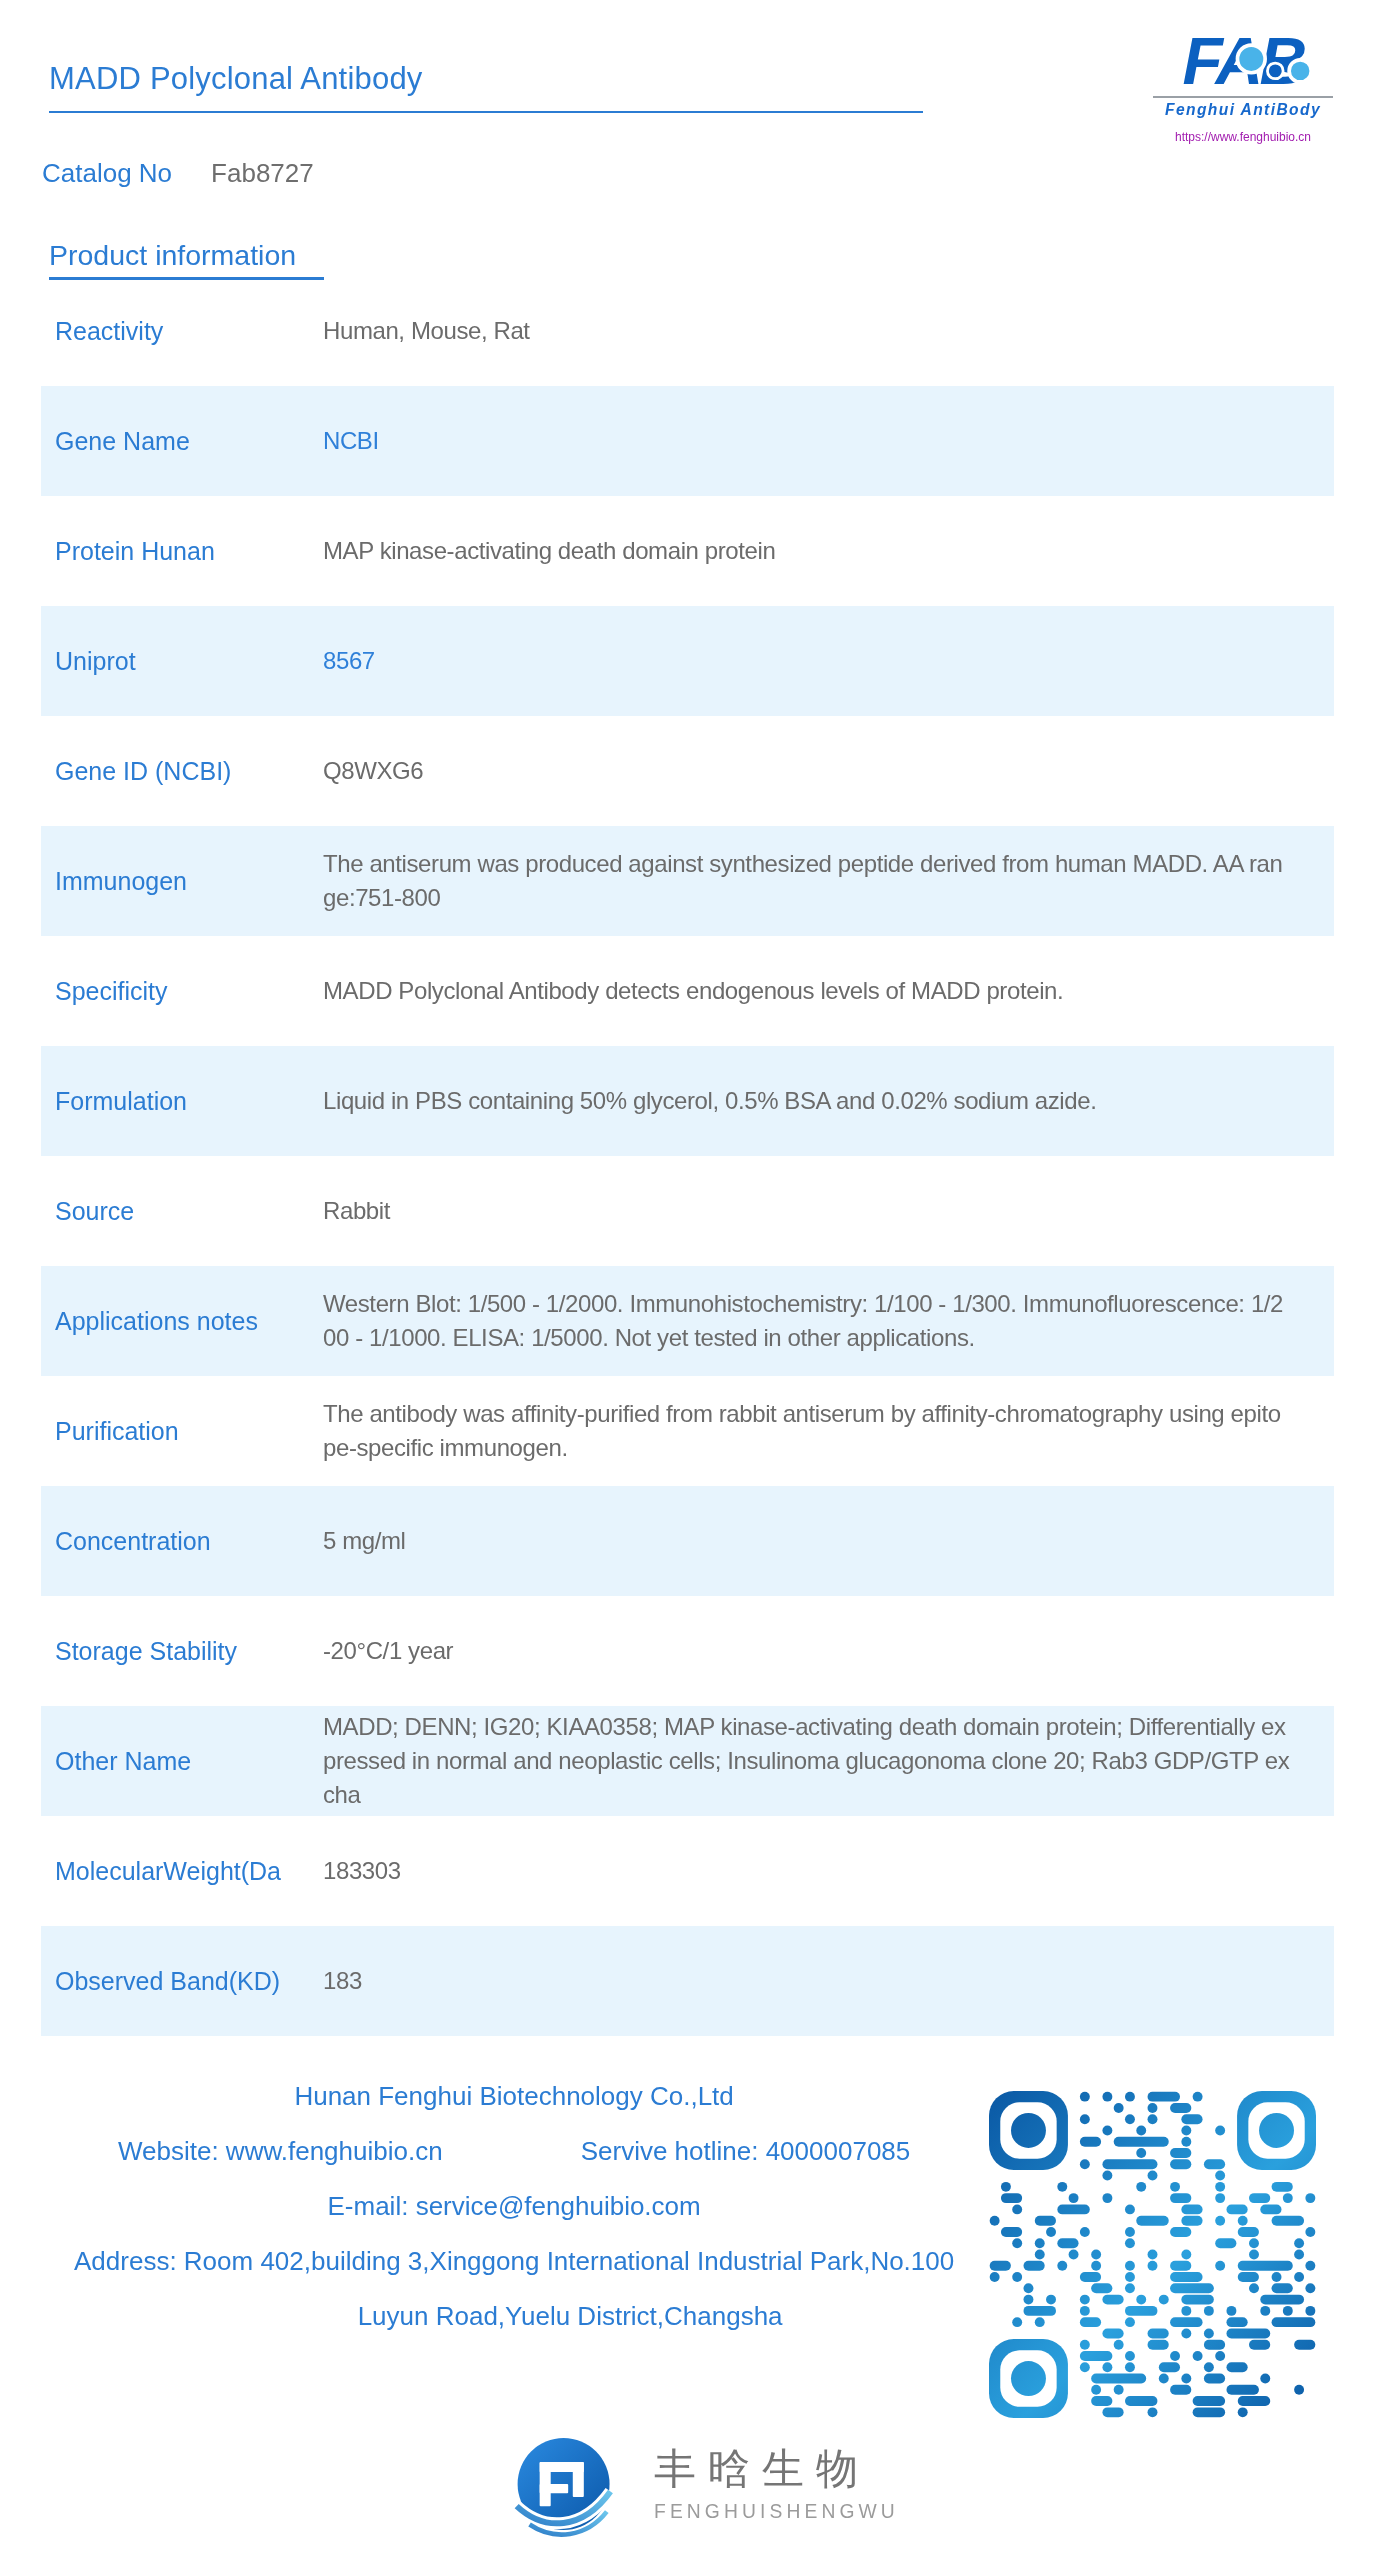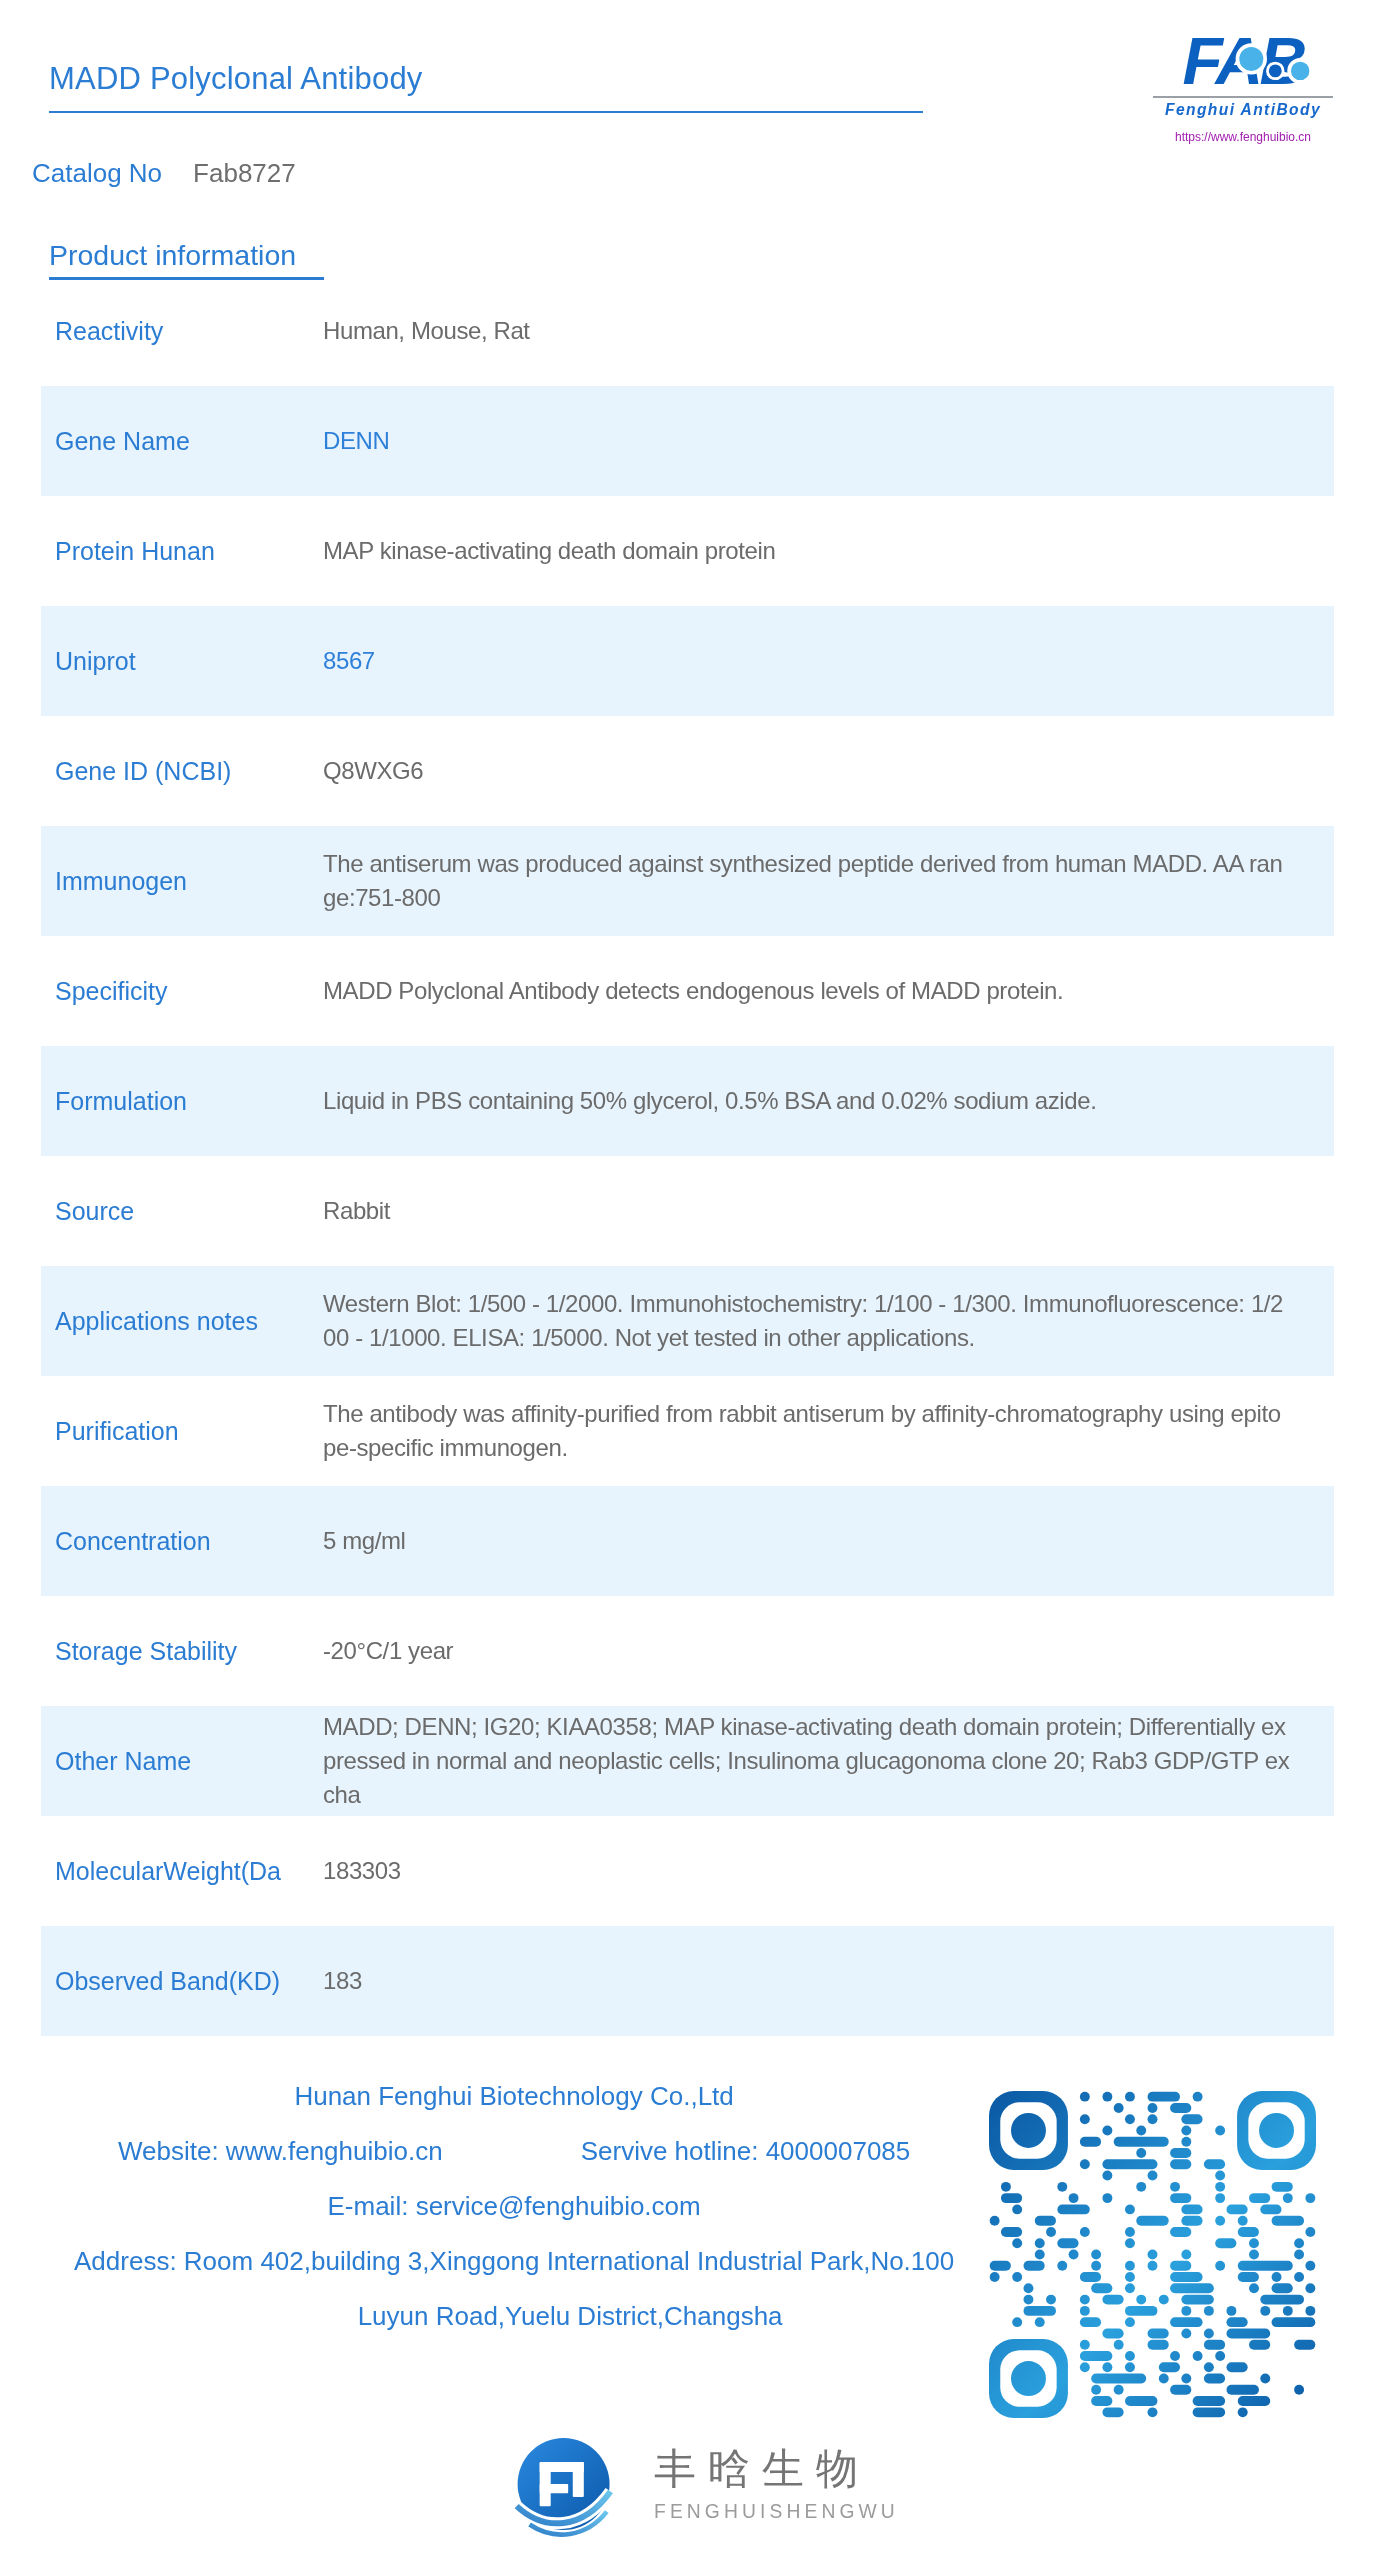--- a/index.html
+++ b/index.html
@@ -2,21 +2,21 @@
 <html style="font-size:14.7px"><head>
 <meta charset="utf-8">
 <style>
   html,body{margin:0;padding:0;background:#fff;}
   .page{position:relative;width:1348px;height:2576px;background:#ffffff;overflow:hidden;
         font-family:"Liberation Sans", sans-serif;color:#666;}
 
   
   .title{position:absolute;left:49px;top:61px;font-size:31px;color:#2b7cd3;letter-spacing:0.2px;}
   .title-rule{position:absolute;left:49px;top:111px;width:874px;height:1.8px;background:#2b7cd3;}
-  .catalog{position:absolute;left:32px;top:158px;font-size:26px;display:flex;gap:31px;}
+  .catalog{position:absolute;left:42px;top:158px;font-size:26px;display:flex;gap:39px;}
   .catalog .lab{color:#2b7cd3;}
   .catalog .val{color:#6e6e6e;}
 
   
   .logo{position:absolute;left:1148px;top:33px;width:190px;text-align:center;}
   .fab-wrap{position:relative;height:61px;}
   .fab-word{font-size:66px;line-height:57px;font-weight:bold;font-style:italic;
             color:#0c60c0;letter-spacing:-3.7px;}
   .fab-mol{position:absolute;left:0;top:0;width:190px;height:61px;pointer-events:none;}
   .logo-rule{width:180px;height:1.8px;background:#9aa0a6;margin:1.8px auto 0;}
@@ -85,21 +85,21 @@
   <div class="section-title">Product information</div>
   <div class="section-rule"></div>
 
   <div class="table">
       <div class="row">
         <div class="cell-label">Reactivity</div>
         <div class="cell-value">Human, Mouse, Rat</div>
       </div>
       <div class="row alt">
         <div class="cell-label">Gene Name</div>
-        <div class="cell-value link">DENN</div>
+        <div class="cell-value link">NCBI</div>
       </div>
       <div class="row">
         <div class="cell-label">Protein Hunan</div>
         <div class="cell-value">MAP kinase-activating death domain protein</div>
       </div>
       <div class="row alt">
         <div class="cell-label">Uniprot</div>
         <div class="cell-value link">8567</div>
       </div>
       <div class="row">

